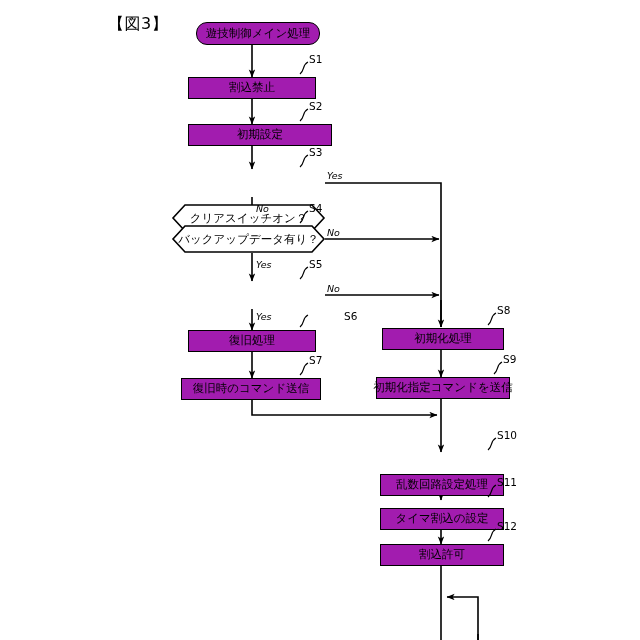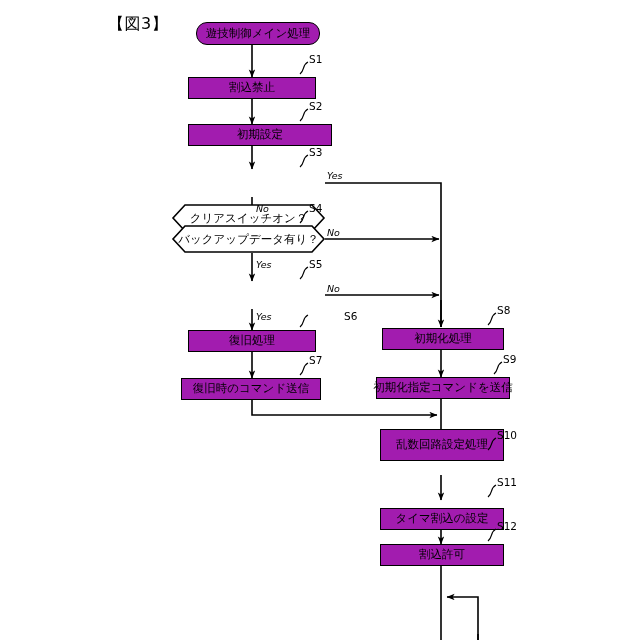--- a/index.html
+++ b/index.html
@@ -124,21 +124,21 @@
   </div>
 
   <div class="node proc" style="left:382px;top:328px;width:122px;height:22px;">
     <span class="txt">初期化処理</span>
   </div>
 
   <div class="node proc" style="left:376px;top:377px;width:134px;height:22px;">
     <span class="txt">初期化指定コマンドを送信</span>
   </div>
 
-  <div class="node proc" style="left:380px;top:429px;width:124px;height:32px;">
+  <div class="node proc" style="left:380px;top:474px;width:124px;height:22px;">
     <span class="txt">乱数回路設定処理</span>
   </div>
 
   <div class="node proc" style="left:380px;top:500px;width:124px;height:22px;margin-top:8px;">
     <span class="txt">タイマ割込の設定</span>
   </div>
 
   <div class="node proc" style="left:380px;top:544px;width:124px;height:22px;">
     <span class="txt">割込許可</span>
   </div>

